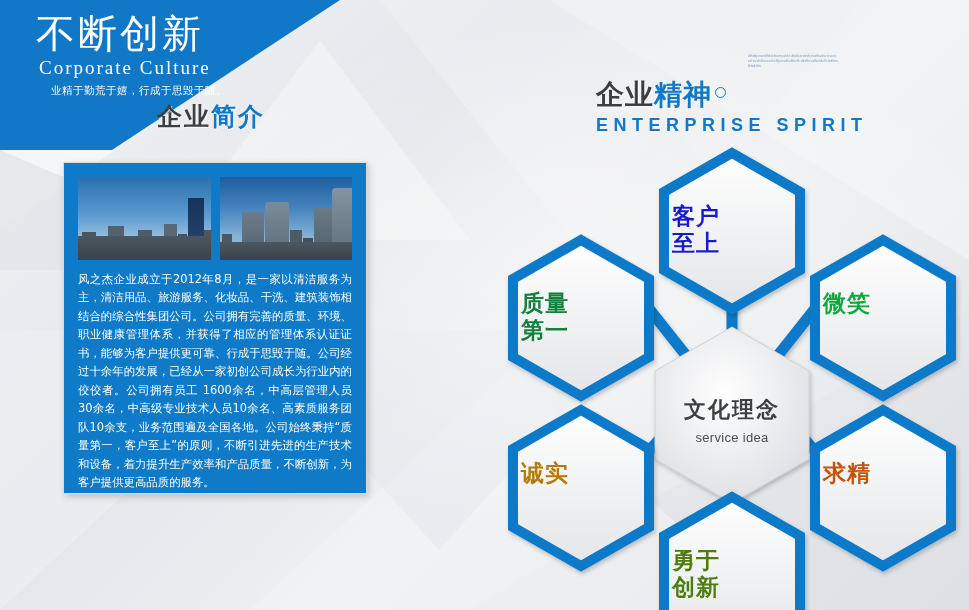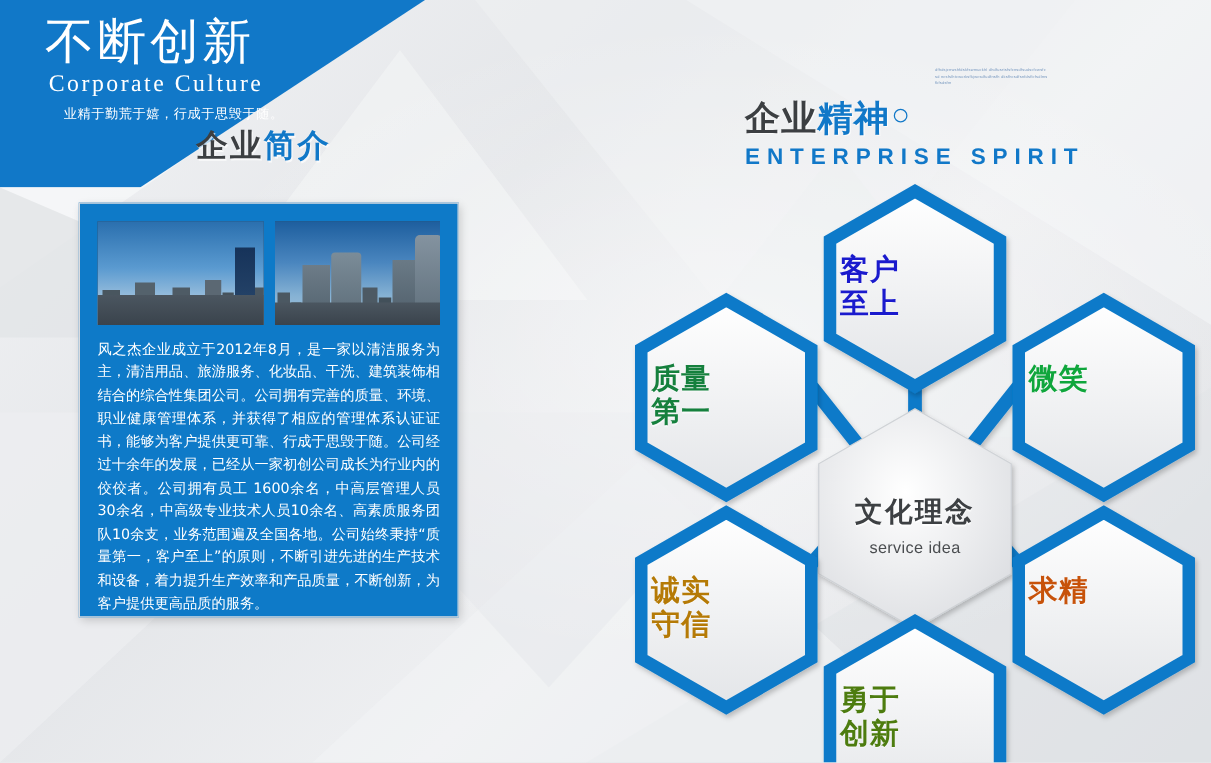--- a/index.html
+++ b/index.html
@@ -247,21 +247,20 @@
       <div>求精</div>
     </div>
 
     <div class="hexlabel" style="left: 177px; top: 442px; width: 120px; color: #4d7c0f;">
       <div>勇于</div>
       <div>创新</div>
     </div>
 
     <div class="hexlabel" style="left: 26px; top: 355px; width: 120px; color: rgb(181, 122, 6);">
       <div>诚实</div>
-      <div>守信</div>
     </div>
 
     <div class="hexlabel" style="left: 26px; top: 185px; width: 120px; color: #15803d;">
       <div>质量</div>
       <div>第一</div>
     </div>
   </div>
 
 </div>
 

